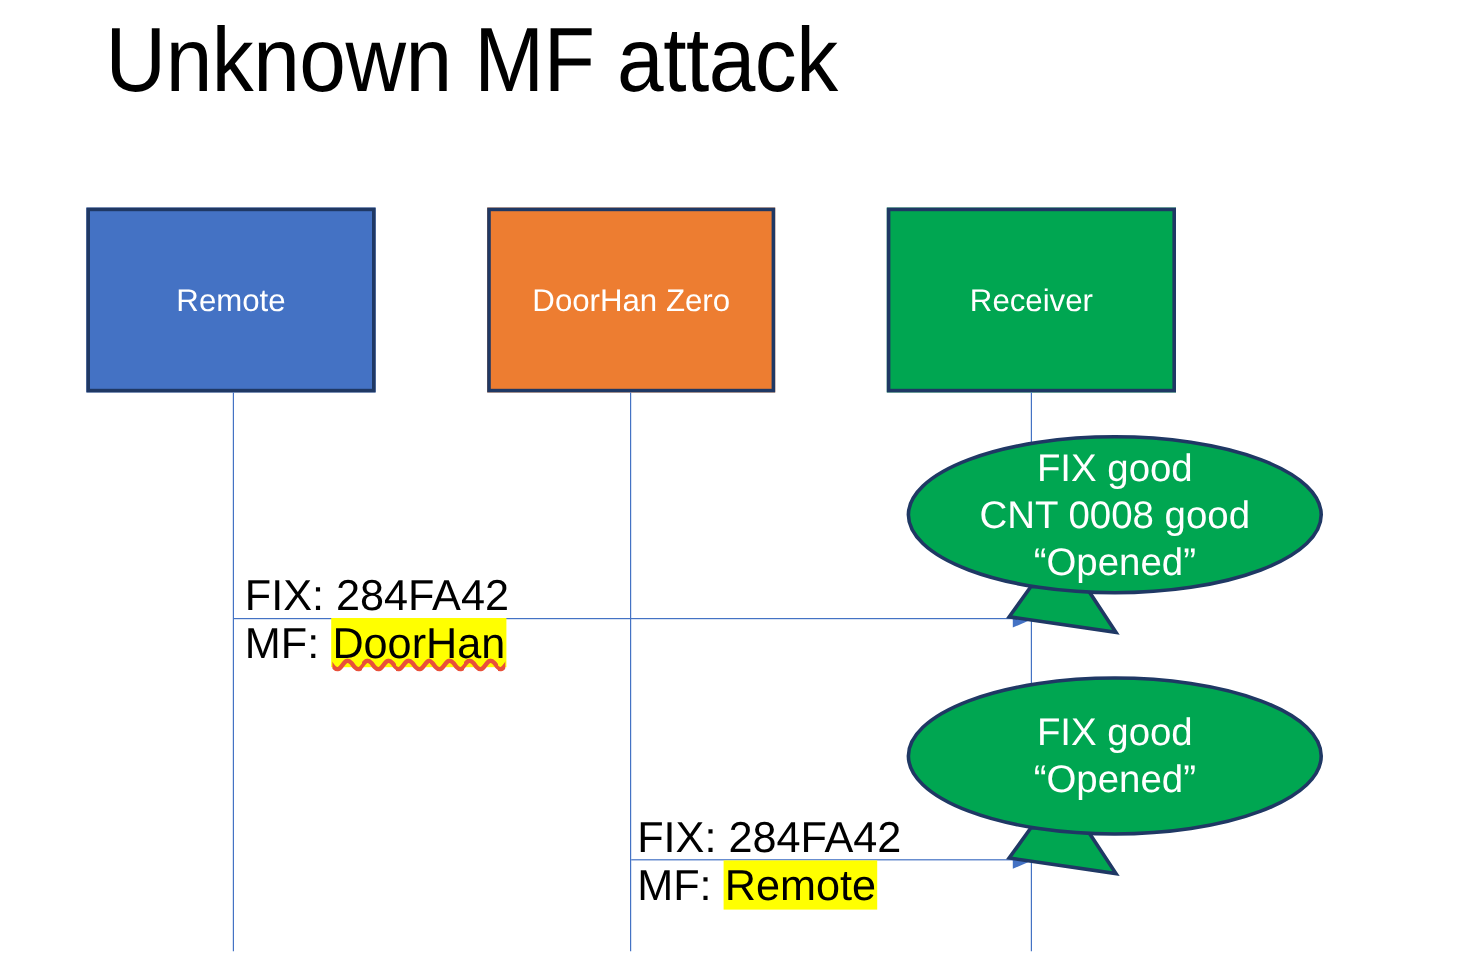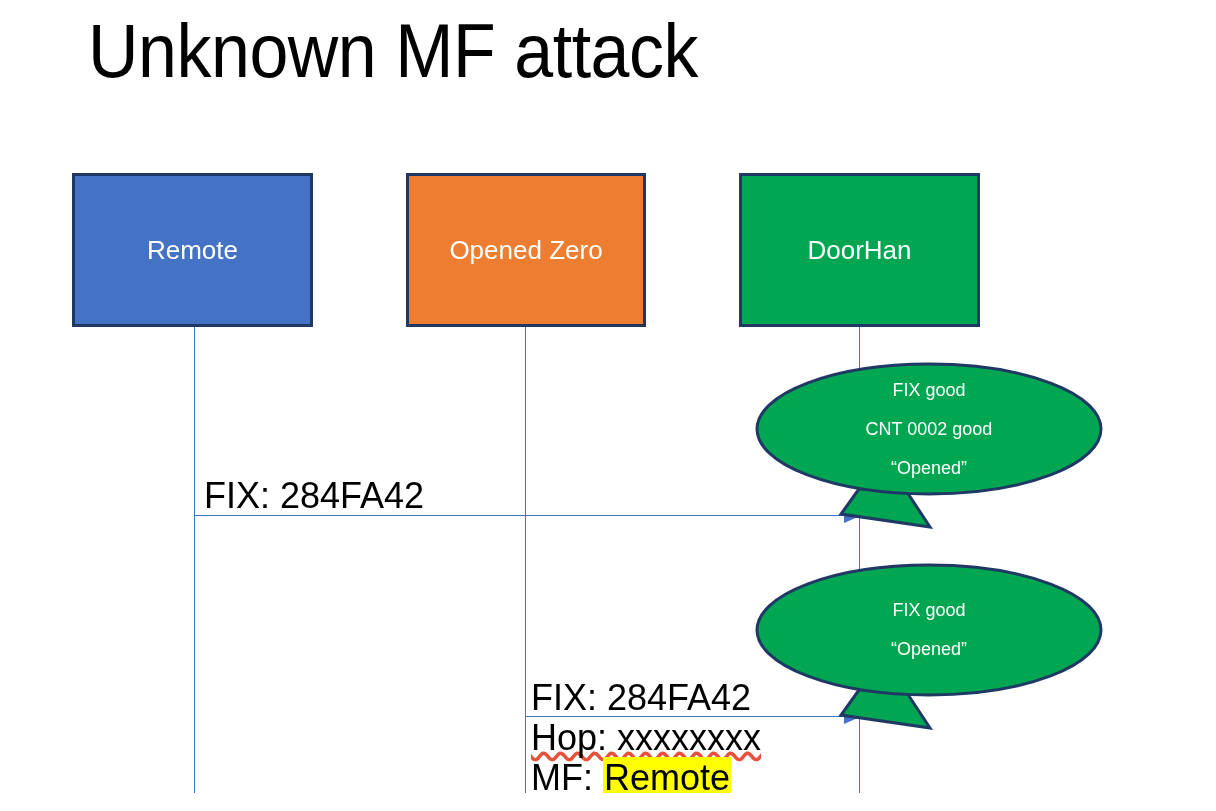--- a/index.html
+++ b/index.html
@@ -116,74 +116,74 @@
     position: absolute;
     left: 0;
     top: 0;
     width: 348px;
     height: 134px;
     display: flex;
     flex-direction: column;
     align-items: center;
     justify-content: center;
     color: #ffffff;
-    font-size: 18px;
+    font-size: 32px;
     line-height: 39px;
     text-align: center;
     pointer-events: none;
   }
   .callout-line { display: block; }
 </style>
 </head>
 <body>
 
 <div id="slide">
 
   <div class="slide-title">Unknown MF attack</div>
 
   <div class="actor-box" id="actor-remote">
     <span>Remote</span>
   </div>
   <div class="actor-box" id="actor-flipper">
-    <span>Opened Zero</span>
+    <span>DoorHan Zero</span>
   </div>
   <div class="actor-box" id="actor-receiver">
-    <span>DoorHan</span>
+    <span>Receiver</span>
   </div>
 
   <div class="lifeline" id="lifeline-remote"></div>
   <div class="lifeline" id="lifeline-flipper"></div>
   <div class="lifeline" id="lifeline-receiver"></div>
 
   <div class="msg-arrow" id="arrow-remote-receiver">
     <span class="arrowhead"></span>
   </div>
 
   <div class="msg-arrow" id="arrow-flipper-receiver">
     <span class="arrowhead"></span>
   </div>
 
   <div class="msg-label" id="msg-label-remote">
     <span class="msg-line">FIX: 284FA42</span>
+    <span class="msg-line"><span>MF: </span><span class="hl sp">DoorHan</span></span>
   </div>
 
   <div class="msg-label" id="msg-label-flipper">
     <span class="msg-line">FIX: 284FA42</span>
-    <span class="msg-line sp">Hop: xxxxxxxx</span>
     <span class="msg-line"><span>MF: </span><span class="hl">Remote</span></span>
   </div>
 
   <div class="callout" id="callout-first">
     <svg width="348" height="165" viewBox="0 0 348 165">
       <path d="M 104 127 L 86 152 L 175 165 L 148 124 Z" fill="#00A651" stroke="#1F3864" stroke-width="3"></path>
       <ellipse cx="174" cy="67" rx="172" ry="65" fill="#00A651" stroke="#1F3864" stroke-width="3"></ellipse>
     </svg>
     <div class="callout-text">
       <span class="callout-line">FIX good</span>
-      <span class="callout-line">CNT 0002 good</span>
+      <span class="callout-line">CNT 0008 good</span>
       <span class="callout-line">“Opened”</span>
     </div>
   </div>
 
   <div class="callout" id="callout-second">
     <svg width="348" height="165" viewBox="0 0 348 165">
       <path d="M 104 127 L 86 152 L 175 165 L 148 124 Z" fill="#00A651" stroke="#1F3864" stroke-width="3"></path>
       <ellipse cx="174" cy="67" rx="172" ry="65" fill="#00A651" stroke="#1F3864" stroke-width="3"></ellipse>
     </svg>
     <div class="callout-text">

